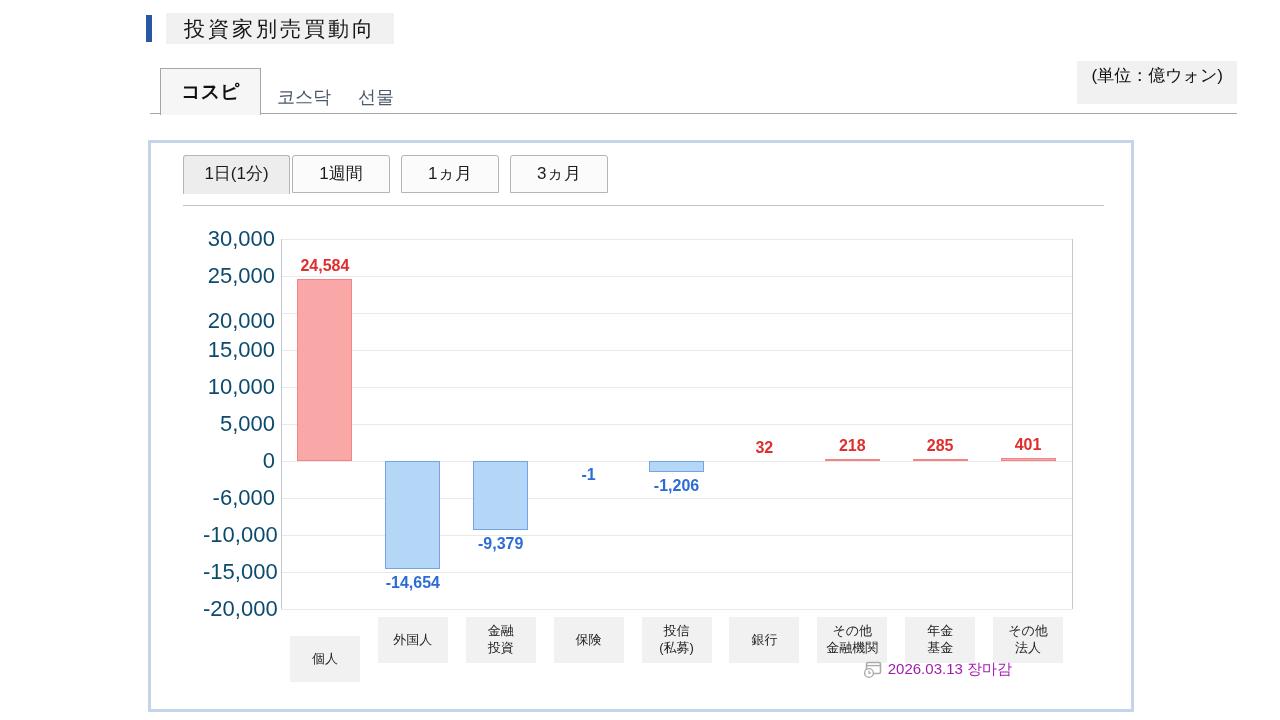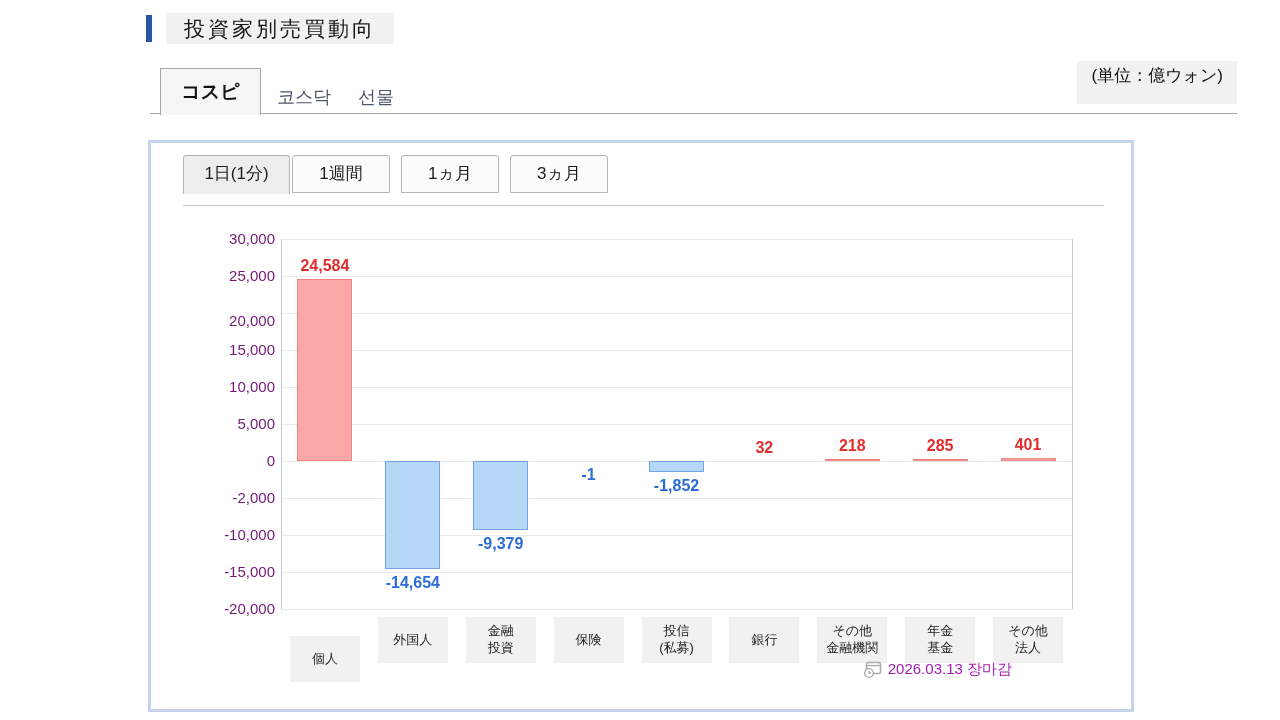--- a/index.html
+++ b/index.html
@@ -55,21 +55,21 @@
   }
   .ptab.active { background:#ededed; border-bottom:none; height:39px; z-index:3; }
   .ptab-0 { left:32px;  width:107px; }
   .ptab-1 { left:141px; width:98px; }
   .ptab-2 { left:250px; width:98px; }
   .ptab-3 { left:359px; width:98px; }
 
   
   .gridline { height:1px; background:#e9e9e9; }
   .plot-edge { width:1px; background:#c2c9d0; }
-  .ytick { width:72px; text-align:right; font-size:15px; color:#701a75; line-height:20px; }
+  .ytick { width:72px; text-align:right; font-size:22px; color:#0c4a6e; line-height:20px; }
   .bar { border-style:solid; border-width:1px; }
   .bar.pos { background:#f9a7a7; border-color:#ef8585; }
   .bar.neg { background:#b5d7f7; border-color:#74a4e5; }
   .val { width:120px; text-align:center; font-size:16px; font-weight:bold; line-height:18px; }
   .val.pos { color:#df2e2e; }
   .val.neg { color:#2c6cd7; }
   .xcat {
     width:70px; height:46px; background:#f1f1f1; color:#222;
     font-size:13px; line-height:1.3; text-align:center;
     display:flex; align-items:center; justify-content:center;
@@ -112,21 +112,21 @@
       <div class="abs ytick" style="left: 52px; top: 168px;">20,000</div>
       <div class="abs gridline" style="left: 130px; top: 207px; width: 791px;"></div>
       <div class="abs ytick" style="left: 52px; top: 197px;">15,000</div>
       <div class="abs gridline" style="left: 130px; top: 244px; width: 791px;"></div>
       <div class="abs ytick" style="left: 52px; top: 234px;">10,000</div>
       <div class="abs gridline" style="left: 130px; top: 281px; width: 791px;"></div>
       <div class="abs ytick" style="left: 52px; top: 271px;">5,000</div>
       <div class="abs gridline" style="left: 130px; top: 318px; width: 791px;"></div>
       <div class="abs ytick" style="left: 52px; top: 308px;">0</div>
       <div class="abs gridline" style="left: 130px; top: 355px; width: 791px;"></div>
-      <div class="abs ytick" style="left: 52px; top: 345px;">-2,000</div>
+      <div class="abs ytick" style="left: 52px; top: 345px;">-6,000</div>
       <div class="abs gridline" style="left: 130px; top: 392px; width: 791px;"></div>
       <div class="abs ytick" style="left: 52px; top: 382px;">-10,000</div>
       <div class="abs gridline" style="left: 130px; top: 429px; width: 791px;"></div>
       <div class="abs ytick" style="left: 52px; top: 419px;">-15,000</div>
       <div class="abs gridline" style="left: 130px; top: 466px; width: 791px;"></div>
       <div class="abs ytick" style="left: 52px; top: 456px;">-20,000</div>
       <div class="abs plot-edge" style="left: 130px; top: 96px; height: 370px;"></div>
       <div class="abs plot-edge" style="left: 921px; top: 96px; height: 370px;"></div>
       <div class="abs bar pos" style="left: 146.444px; top: 136.078px; width: 55px; height: 181.922px;"></div>
       <div class="abs val pos" style="left: 113.944px; top: 114.078px;">24,584</div>
@@ -134,21 +134,21 @@
       <div class="abs bar neg" style="left: 234.333px; top: 318px; width: 55px; height: 108.44px;"></div>
       <div class="abs val neg" style="left: 201.833px; top: 431.44px;">-14,654</div>
       <div class="abs xcat" style="left: 226.833px; top: 474px;">外国人</div>
       <div class="abs bar neg" style="left: 322.222px; top: 318px; width: 55px; height: 69.4046px;"></div>
       <div class="abs val neg" style="left: 289.722px; top: 392.405px;">-9,379</div>
       <div class="abs xcat" style="left: 314.722px; top: 474px;">金融
 投資</div>
       <div class="abs val neg" style="left: 377.611px; top: 323.007px;">-1</div>
       <div class="abs xcat" style="left: 402.611px; top: 474px;">保険</div>
       <div class="abs bar neg" style="left: 498px; top: 318px; width: 55px; height: 10.9964px;"></div>
-      <div class="abs val neg" style="left: 465.5px; top: 333.996px;">-1,852</div>
+      <div class="abs val neg" style="left: 465.5px; top: 333.996px;">-1,206</div>
       <div class="abs xcat" style="left: 490.5px; top: 474px;">投信
 (私募)</div>
       <div class="abs val pos" style="left: 553.389px; top: 295.763px;">32</div>
       <div class="abs xcat" style="left: 578.389px; top: 474px;">銀行</div>
       <div class="abs bar pos" style="left: 673.778px; top: 316.387px; width: 55px; height: 2px;"></div>
       <div class="abs val pos" style="left: 641.278px; top: 294.387px;">218</div>
       <div class="abs xcat" style="left: 666.278px; top: 474px;">その他
 金融機関</div>
       <div class="abs bar pos" style="left: 761.667px; top: 315.891px; width: 55px; height: 2.109px;"></div>
       <div class="abs val pos" style="left: 729.167px; top: 293.891px;">285</div>

